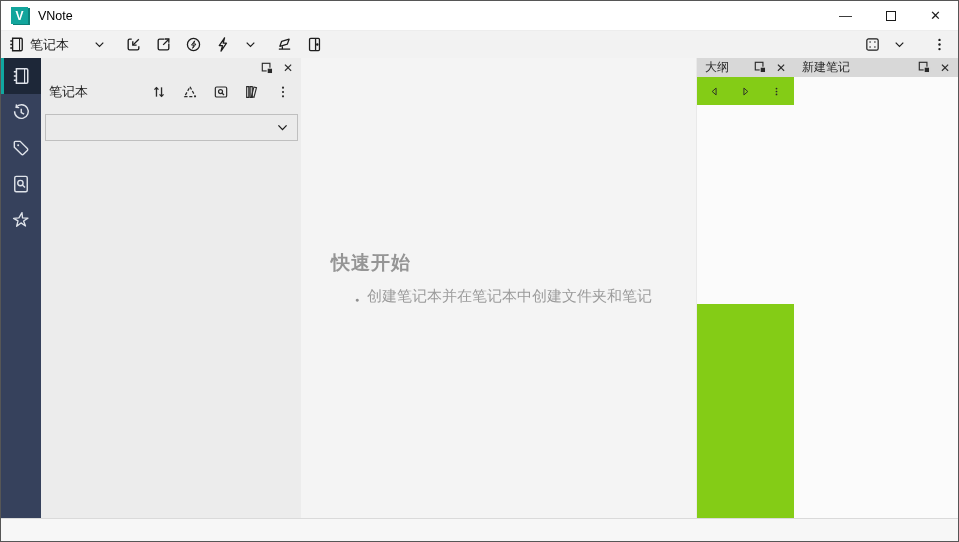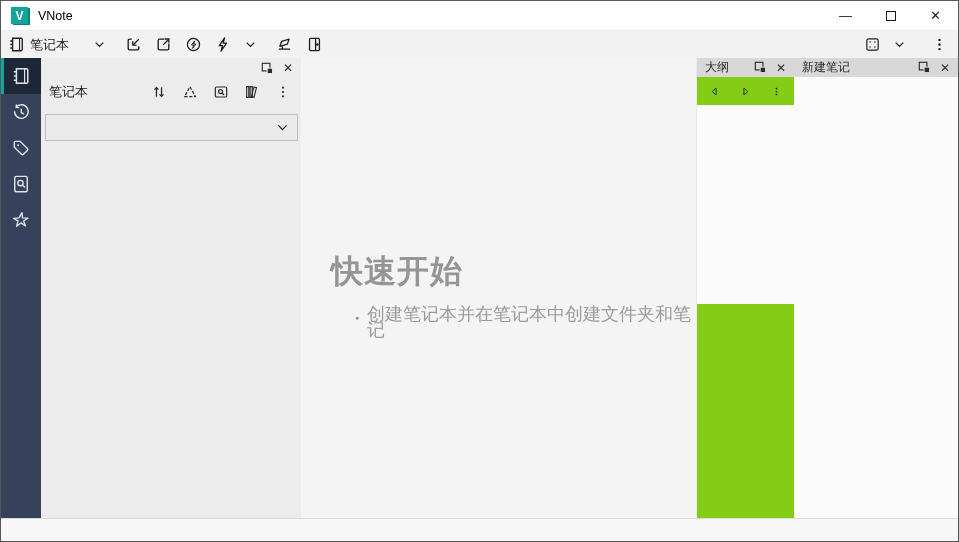--- a/index.html
+++ b/index.html
@@ -48,23 +48,23 @@
   .nb-title { font-size:13px; color:#1d1d1d; }
   .nb-tools { margin-left:auto; display:flex; align-items:center; gap:15px; color:#2a2a2a; }
   .nb-tools .pnl-ic svg { width:16px; height:16px; }
   .combo { margin:9px 3px 0 4px; height:27px; background:#ebebeb; border:1px solid #bfbfbf;
            display:flex; align-items:center; justify-content:flex-end; padding:0 8px; }
   .combo svg { width:13px; height:13px; color:#1d1d1d; }
 
   
   .main { flex:1 1 auto; background:#f4f4f4; position:relative; min-width:0; }
   .quickstart { position:absolute; left:30px; top:192px; }
-  .qs-heading { font-size:32px; font-weight:bold; color:#959595; letter-spacing:1px; }
+  .qs-heading { font-size:19px; font-weight:bold; color:#959595; letter-spacing:1px; }
   .qs-list { margin-top:12px; margin-left:24px; list-style:none; }
-  .qs-list li { font-size:18px; color:#9b9b9b; line-height:16px; position:relative; padding-left:12px; }
+  .qs-list li { font-size:15px; color:#9b9b9b; line-height:16px; position:relative; padding-left:12px; }
   .qs-list li::before { content:"●"; font-size:7px; position:absolute; left:0; top:4px; color:#8f8f8f; }
 
   
   .right-panel { width:262px; background:#84cc16; border-left:1px solid #e9e9e9; display:flex; flex-direction:row; flex:0 0 auto; }
   .dock-section { display:flex; flex-direction:column; min-height:0; }
   .sec-outline { height:246px; flex:0 0 auto; }
   .sec-windows { flex:1 1 auto; }
   .sec-header { height:19px; background:#d8d8d8; display:flex; align-items:center; padding:0 8px; flex:0 0 auto; }
   .sec-title { font-size:12px; color:#2b2b2b; }
   .sec-header .dock-right { margin-left:auto; display:flex; align-items:center; gap:9px; }

